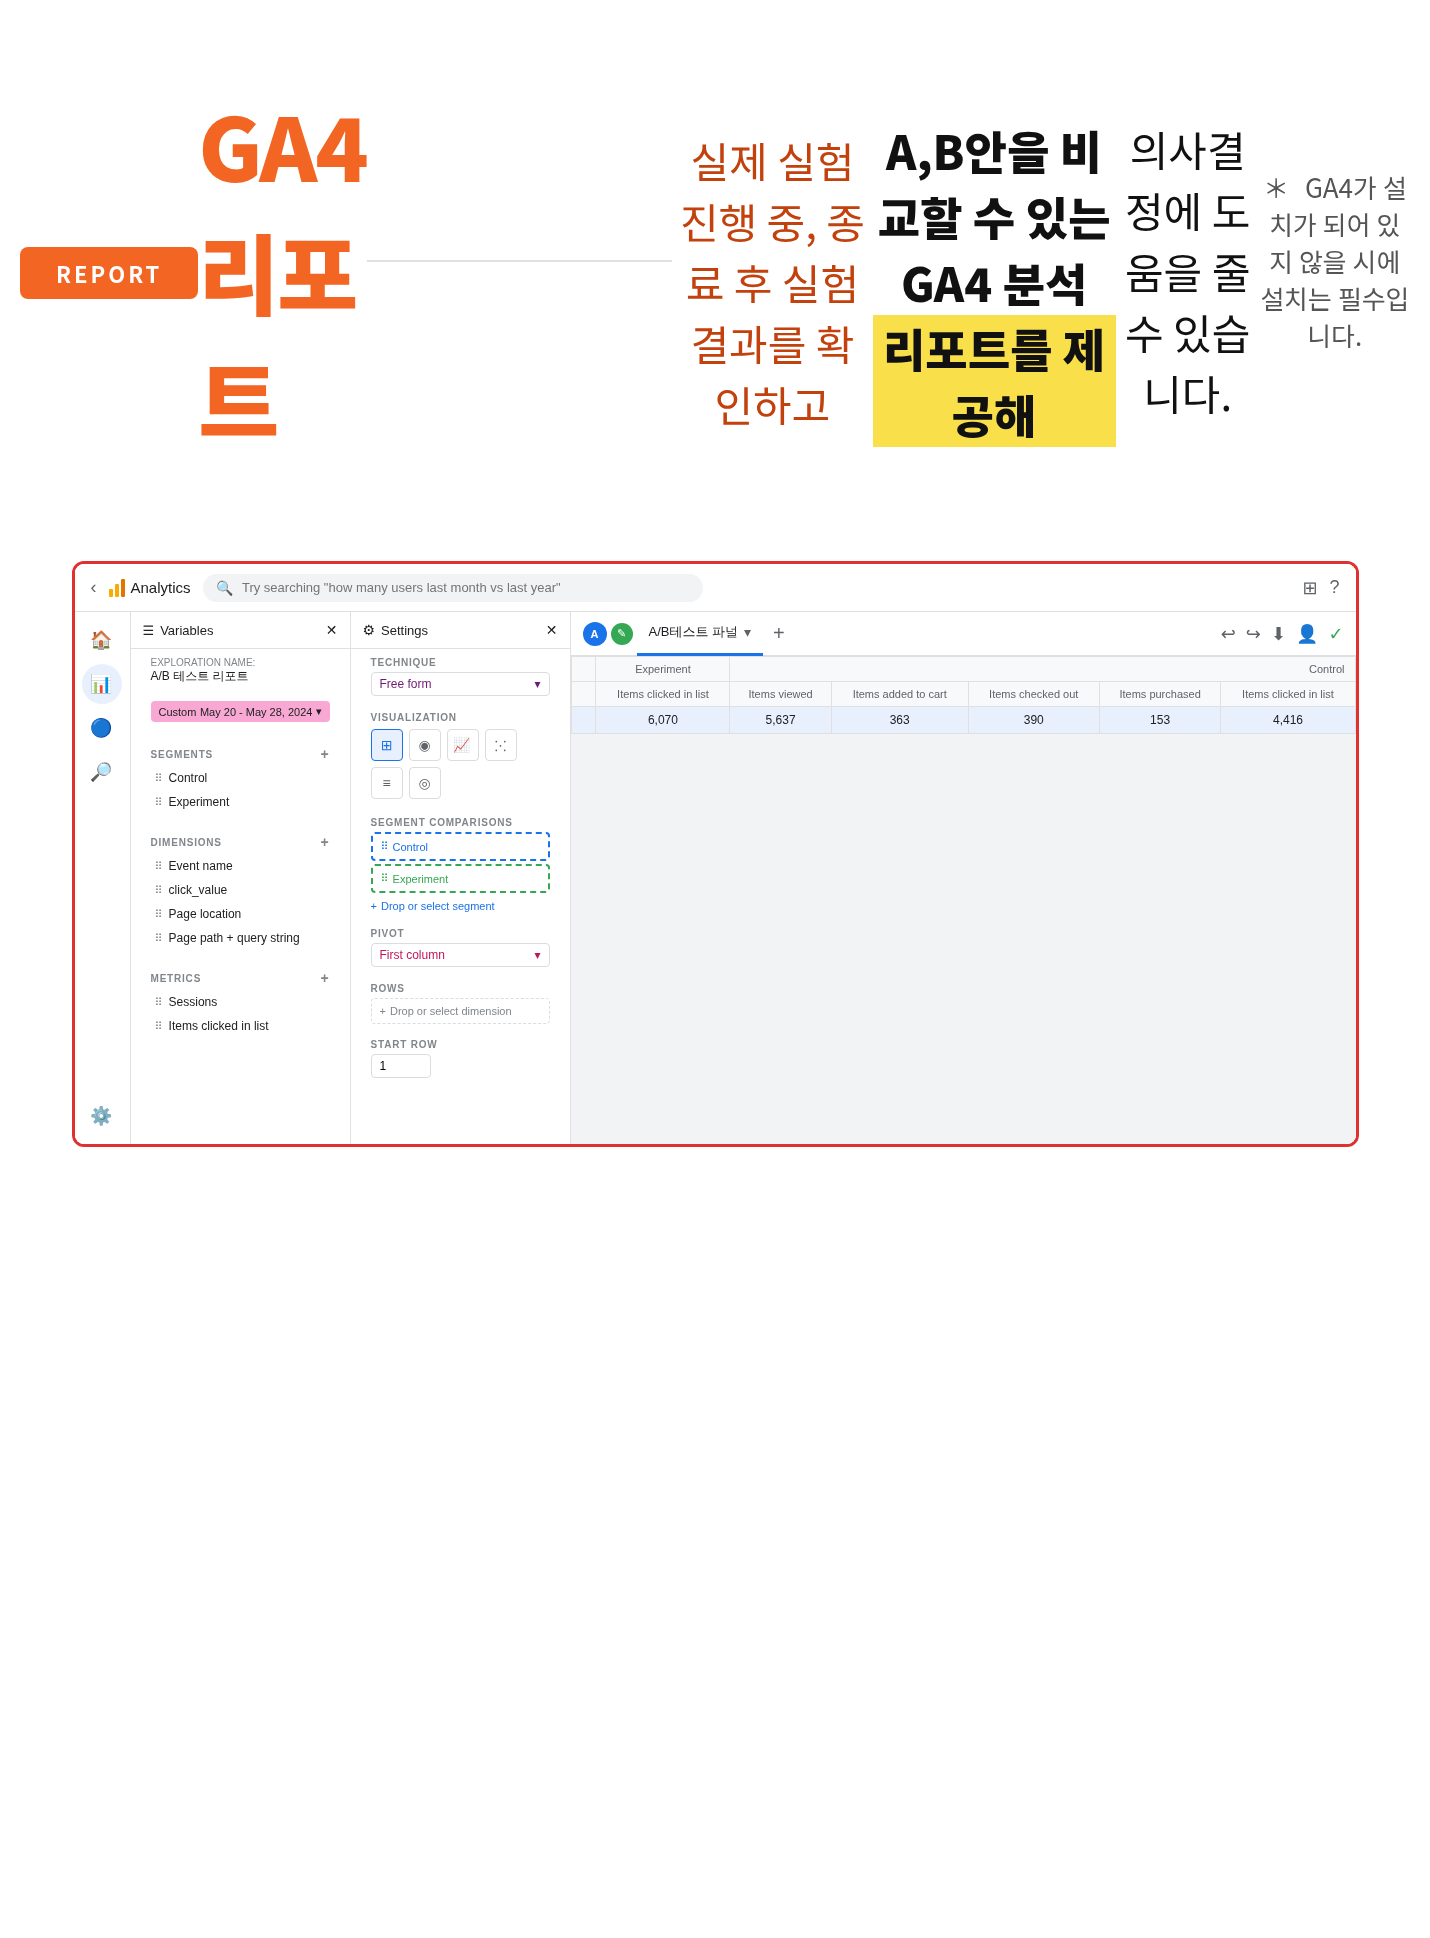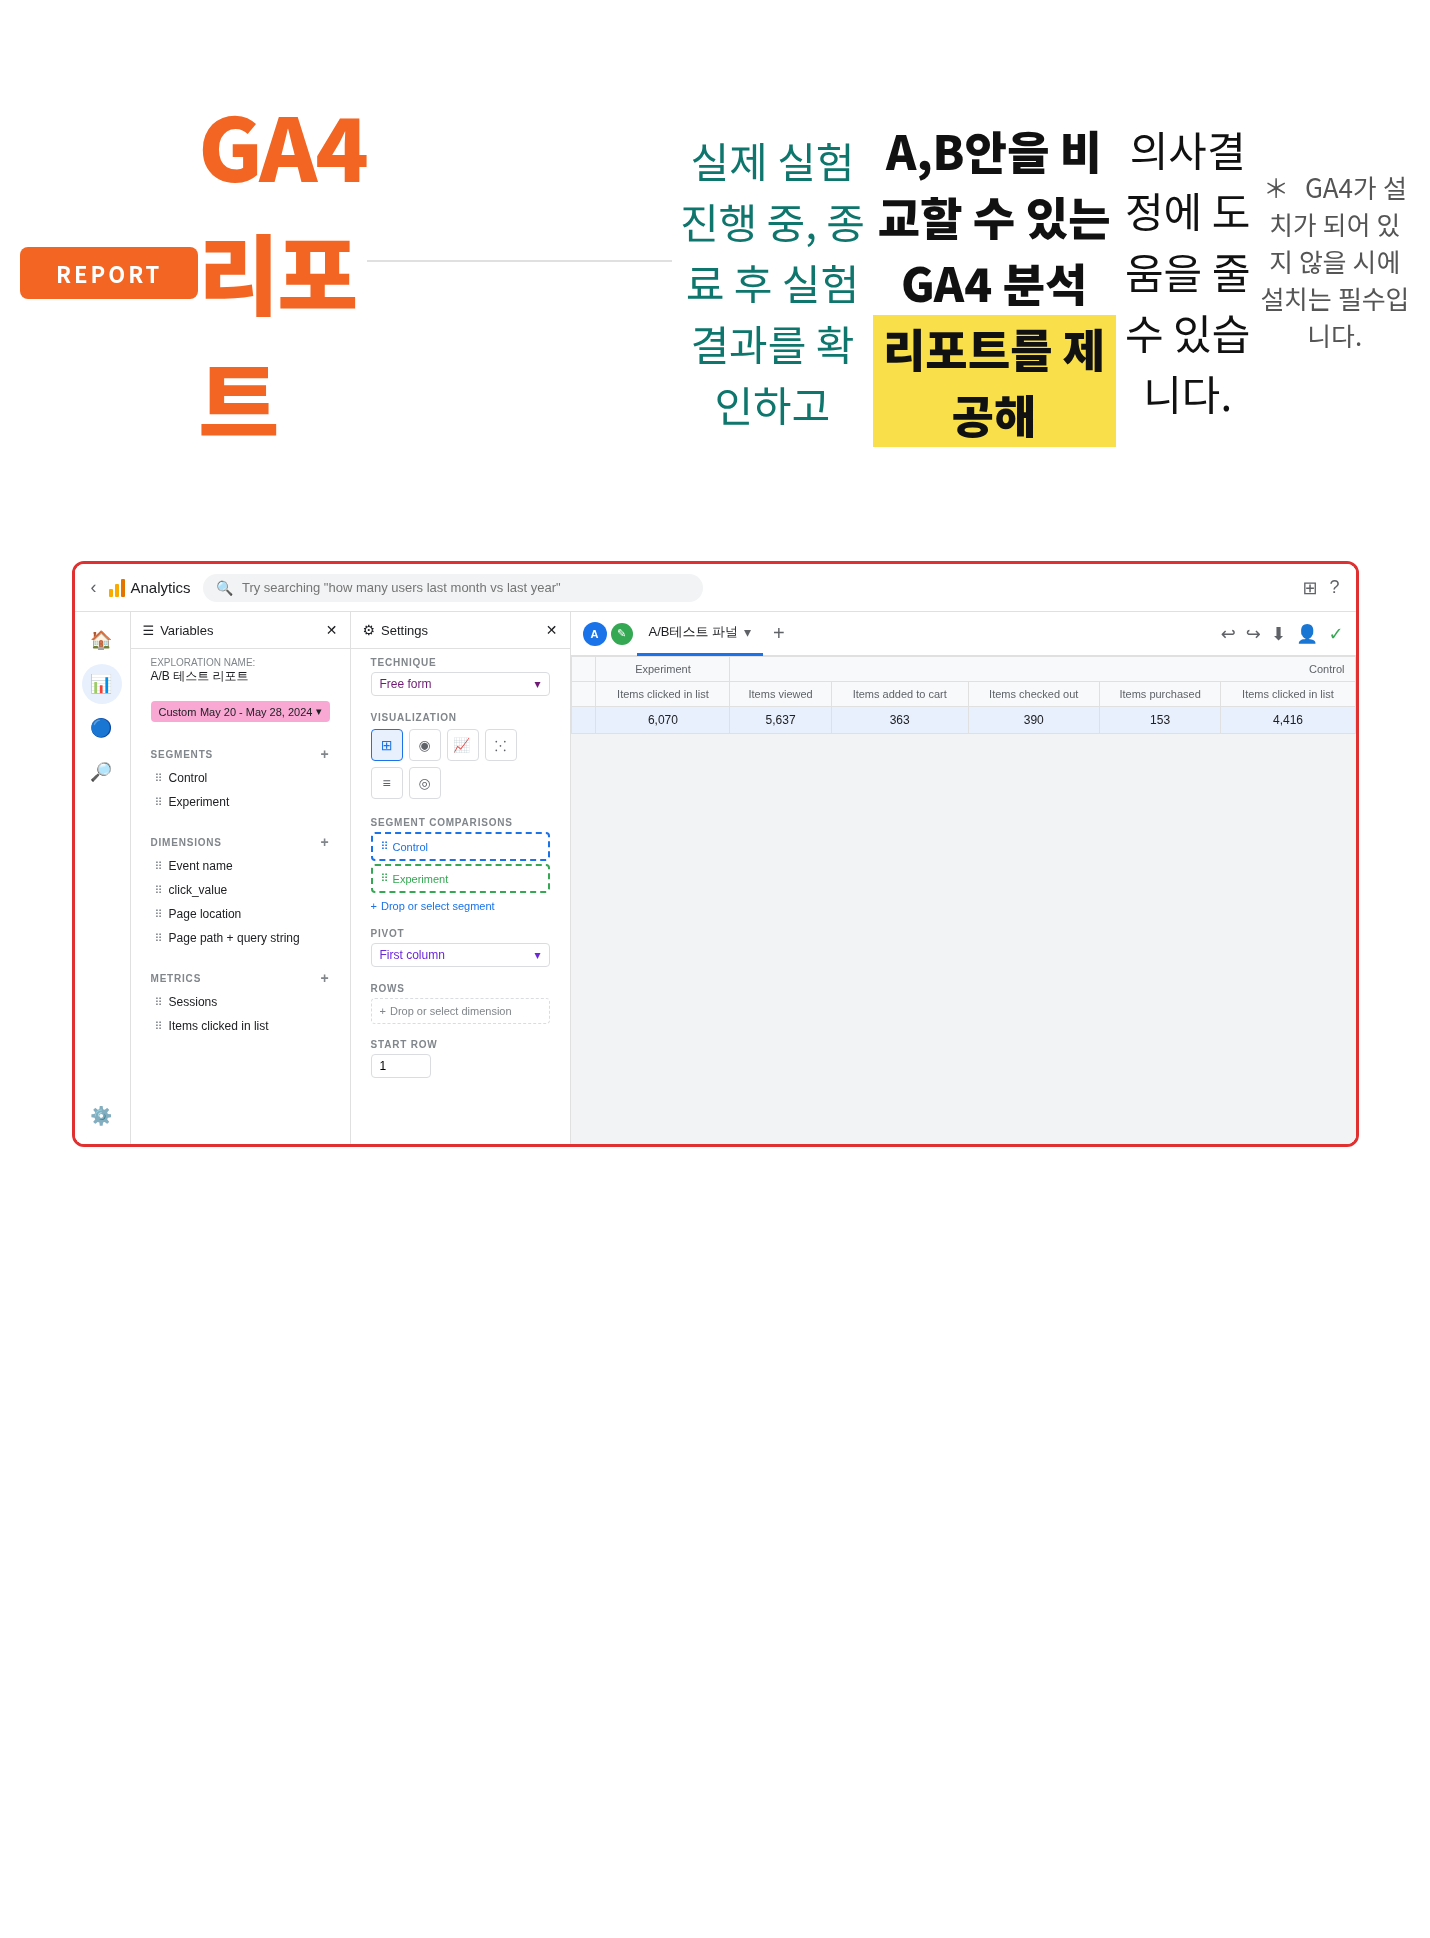--- a/index.html
+++ b/index.html
@@ -34,21 +34,21 @@
       letter-spacing: -2px;
     }
     .divider-line {
       width: 90%;
       height: 2px;
       background: #e0e0e0;
       margin-bottom: 60px;
     }
     .subtitle1 {
       font-size: 42px;
-      color: #0f766e;
+      color: #c2410c;
       margin-bottom: 18px;
       text-align: center;
       font-weight: 400;
     }
     .subtitle2 {
       font-size: 46px;
       font-weight: 900;
       color: #111;
       text-align: center;
       margin-bottom: 18px;
@@ -358,21 +358,21 @@
       gap: 4px;
     }
     .pivot-select {
       display: flex;
       align-items: center;
       justify-content: space-between;
       border: 1px solid #dadce0;
       border-radius: 4px;
       padding: 4px 8px;
       font-size: 12px;
-      color: #6d28d9;
+      color: #be185d;
       cursor: pointer;
       margin: 4px 0;
     }
     .rows-drop {
       border: 1px dashed #dadce0;
       border-radius: 4px;
       padding: 6px 8px;
       font-size: 11px;
       color: #80868b;
       margin: 3px 0;

